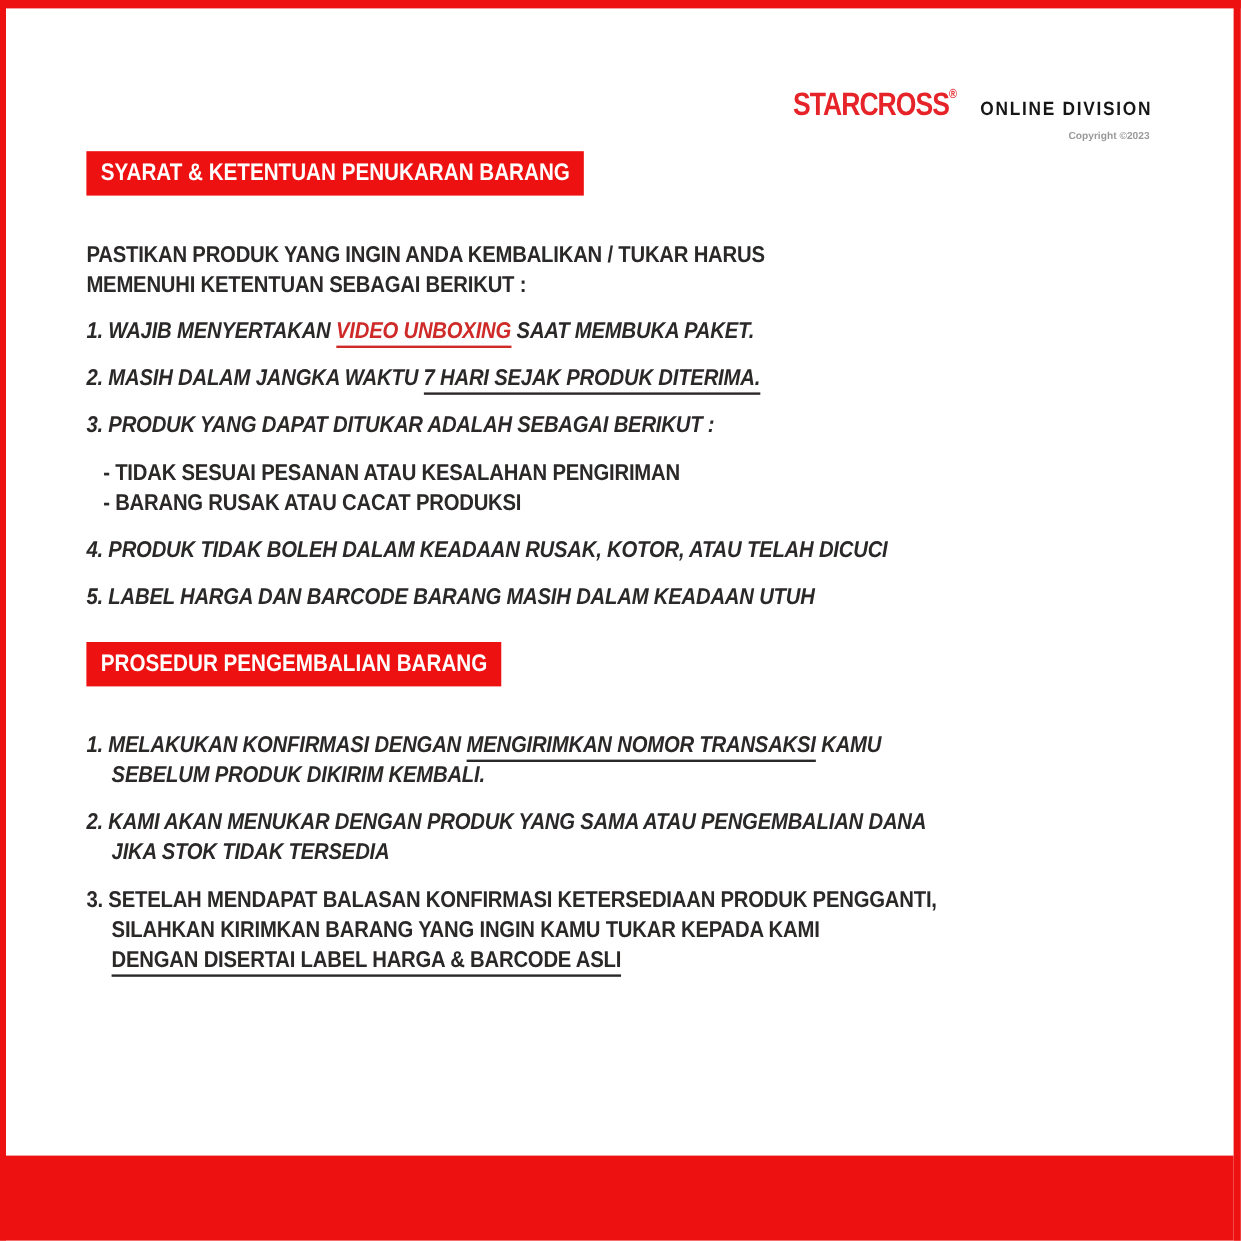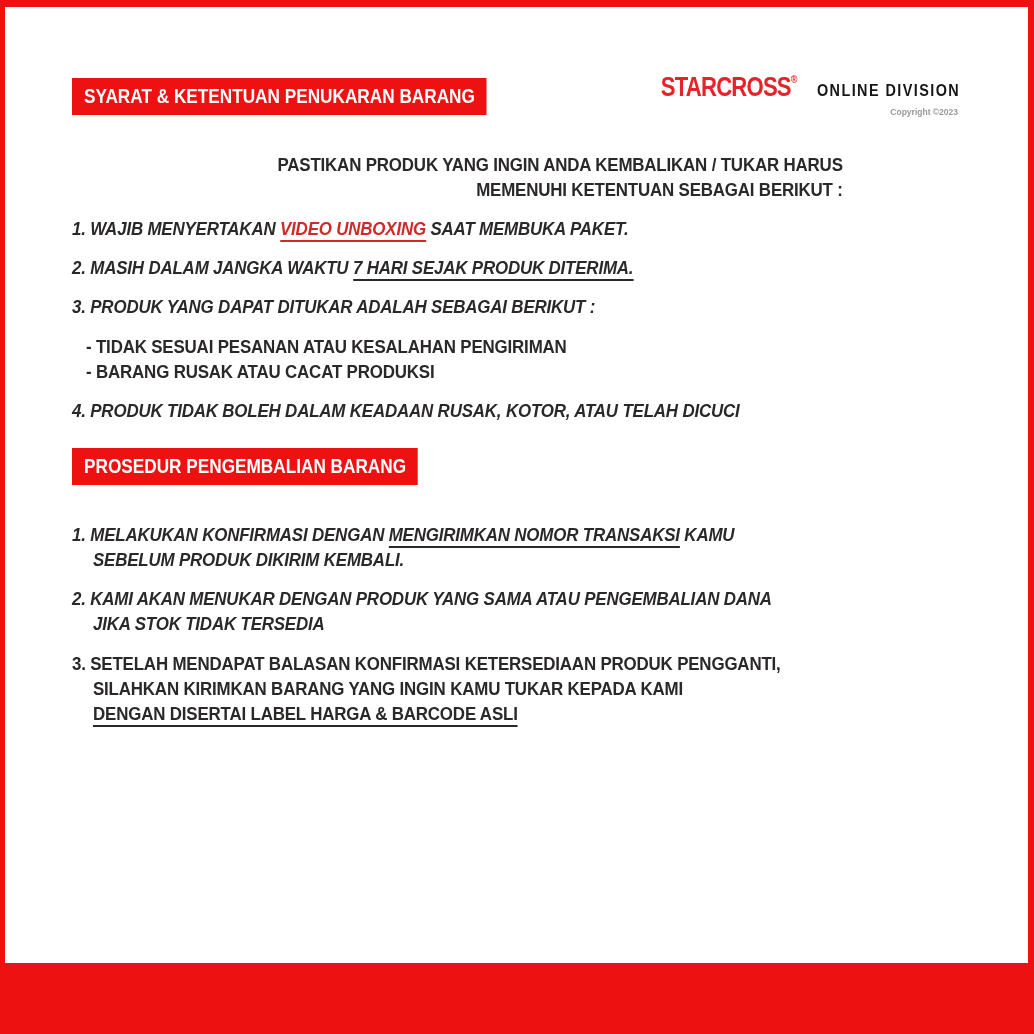--- a/index.html
+++ b/index.html
@@ -20,20 +20,21 @@
     position:relative;
     width:1034px;height:1034px;
     background:#fff;
     border-top:7px solid var(--red);
     border-left:5px solid var(--red);
     border-right:6px solid var(--red);
     overflow:hidden;
   }
   .content{
     padding:0 90px 0 67px;
+    margin-top:48px;
   }
   .badge{
     display:inline-block;
     background:var(--red);
     color:#fff;
     font-weight:700;
     font-size:20px;
     line-height:24px;
     padding:6px 14px 7px 14px;
     letter-spacing:0;
@@ -90,21 +91,21 @@
   .tline{
     font-weight:700;
     font-size:19px;
     line-height:25px;
     color:var(--ink);
     letter-spacing:-0.2px;
     transform:scaleX(0.89);
     transform-origin:left center;
     white-space:nowrap;
   }
-  .intro{margin-top:37px;text-align:right;}
+  .intro{margin-top:37px;}
   .item{margin-top:14px;font-style:italic;}
   .item-g15{margin-top:15px;}
   .cont{margin-left:21px;}
   .sub{margin-left:14px;}
   .seg-u{
     border-bottom:2px solid var(--ink);
     padding-bottom:1px;
   }
   .seg-hl{
     color:var(--hl-red);
@@ -154,20 +155,23 @@
 
     <div class="item-g15">
       <div class="tline sub">- TIDAK SESUAI PESANAN ATAU KESALAHAN PENGIRIMAN</div>
       <div class="tline sub">- BARANG RUSAK ATAU CACAT PRODUKSI</div>
     </div>
 
     <div class="item">
       <div class="tline">4. PRODUK TIDAK BOLEH DALAM KEADAAN RUSAK, KOTOR, ATAU TELAH DICUCI</div>
     </div>
 
+    <div class="item">
+      <div class="tline">5. LABEL HARGA DAN BARCODE BARANG MASIH DALAM KEADAAN UTUH</div>
+    </div>
 
 
     <div>
       <div class="badge badge-prosedur">PROSEDUR PENGEMBALIAN BARANG</div>
     </div>
 
     <div class="sec2-first">
       <div class="tline"><span>1. MELAKUKAN KONFIRMASI DENGAN </span><span class="seg-u">MENGIRIMKAN NOMOR TRANSAKSI</span><span> KAMU</span></div>
       <div class="tline cont">SEBELUM PRODUK DIKIRIM KEMBALI.</div>
     </div>

